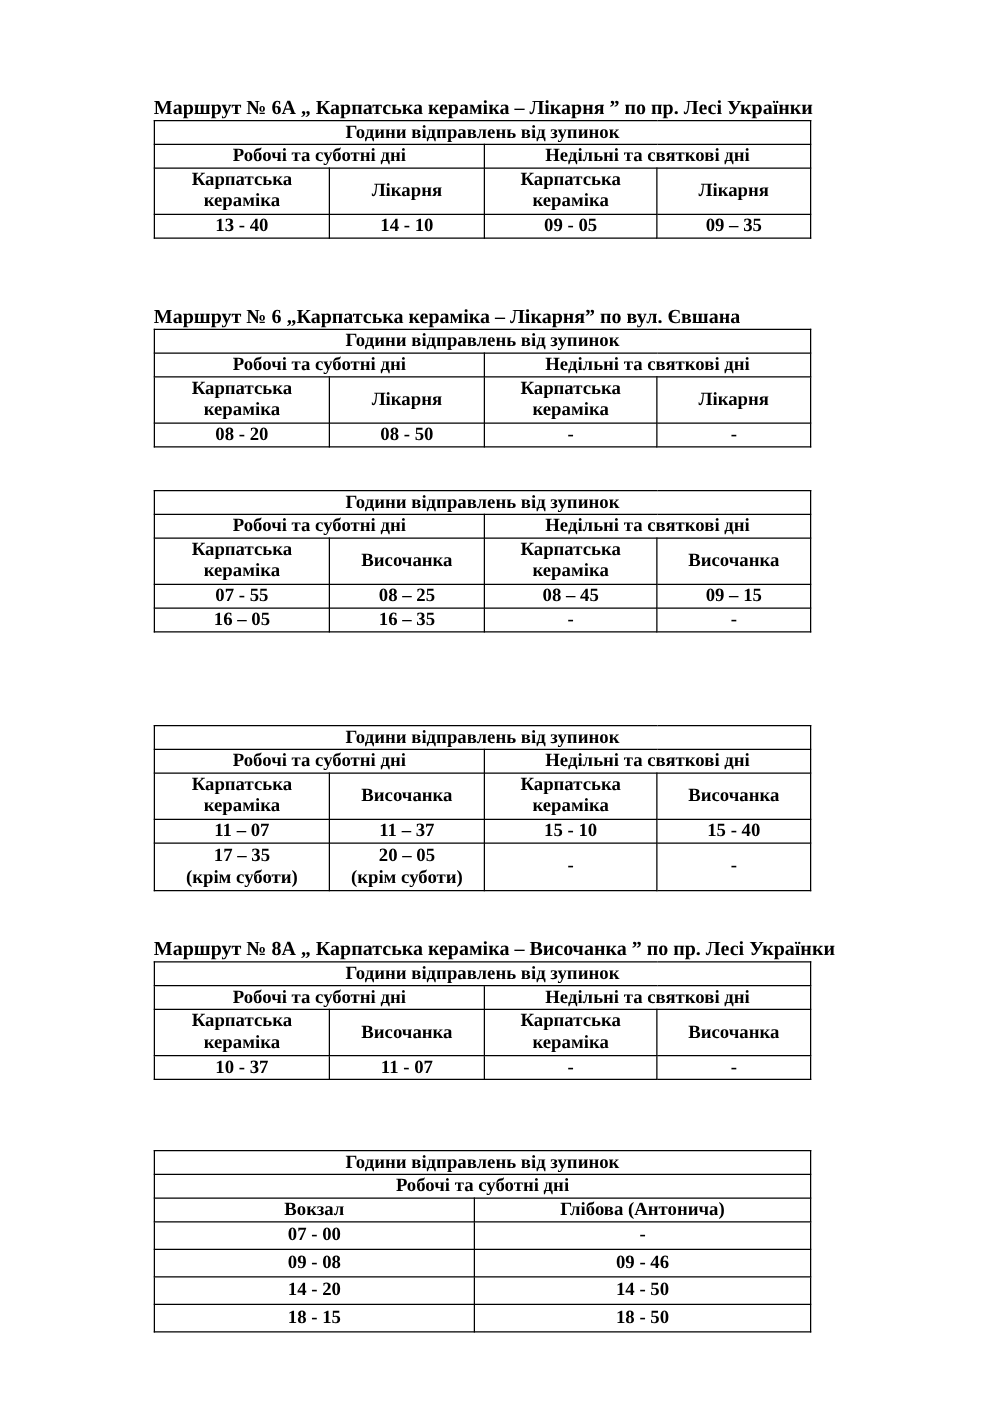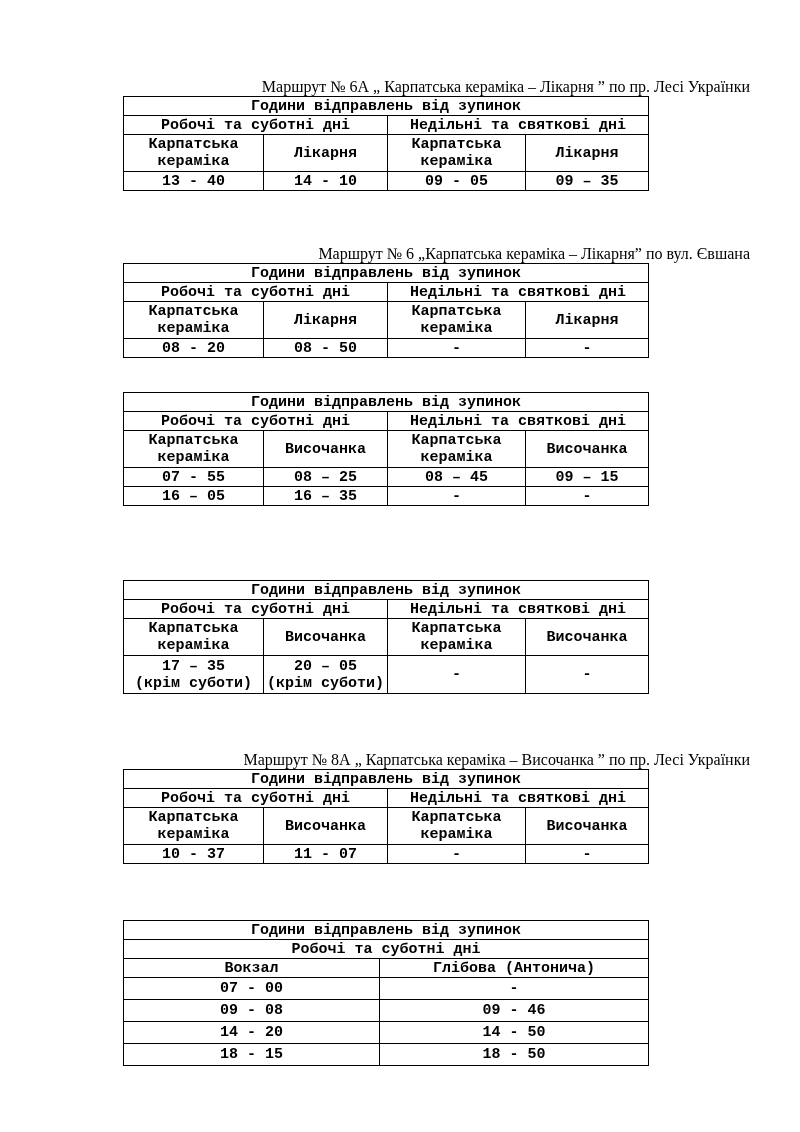--- a/index.html
+++ b/index.html
@@ -4,25 +4,25 @@
 <style>
   html,body{margin:0;padding:0;}
   body{
     width:800px;height:1132px;background:#ffffff;color:#000000;
     font-family:"Liberation Serif","DejaVu Serif",serif;
     position:relative;overflow:hidden;
   }
   .page{position:absolute;left:0;top:0;width:800px;height:1132px;background:#ffffff;}
   .sec{position:absolute;left:123px;width:627px;}
   .title{
-    width:100%;text-align:right;font-weight:normal;font-size:16px;
+    width:100%;text-align:left;font-weight:bold;font-size:16px;
     line-height:19px;height:19px;white-space:nowrap;
   }
   table.tt{
-    border-collapse:collapse;table-layout:fixed;width:525px;margin:0;font-family:Liberation Mono, monospace;
+    border-collapse:collapse;table-layout:fixed;width:525px;margin:0;
   }
   table.tt td{
     border:1px solid #000000;font-weight:bold;font-size:15px;
     text-align:center;vertical-align:middle;line-height:17px;
     padding:0 2px;white-space:pre-line;overflow:hidden;
   }
   tr.rh{height:19px;}   
   tr.rd{height:37px;}   
   tr.rs{height:19px;}   
   tr.rx{height:38px;}   
@@ -156,20 +156,26 @@
       <tr class="rh">
         <td colspan="2">Робочі та суботні дні</td>
         <td colspan="2">Недільні та святкові дні</td>
       </tr>
       <tr class="rd">
         <td>Карпатська кераміка</td>
         <td>Височанка</td>
         <td>Карпатська кераміка</td>
         <td>Височанка</td>
       </tr>
+      <tr class="rs">
+        <td>11 – 07</td>
+        <td>11 – 37</td>
+        <td>15 - 10</td>
+        <td>15 - 40</td>
+      </tr>
       <tr class="rx">
         <td>17 – 35
 (крім суботи)</td>
         <td>20 – 05
 (крім суботи)</td>
         <td>-</td>
         <td>-</td>
       </tr>
     </tbody>
       </table>

